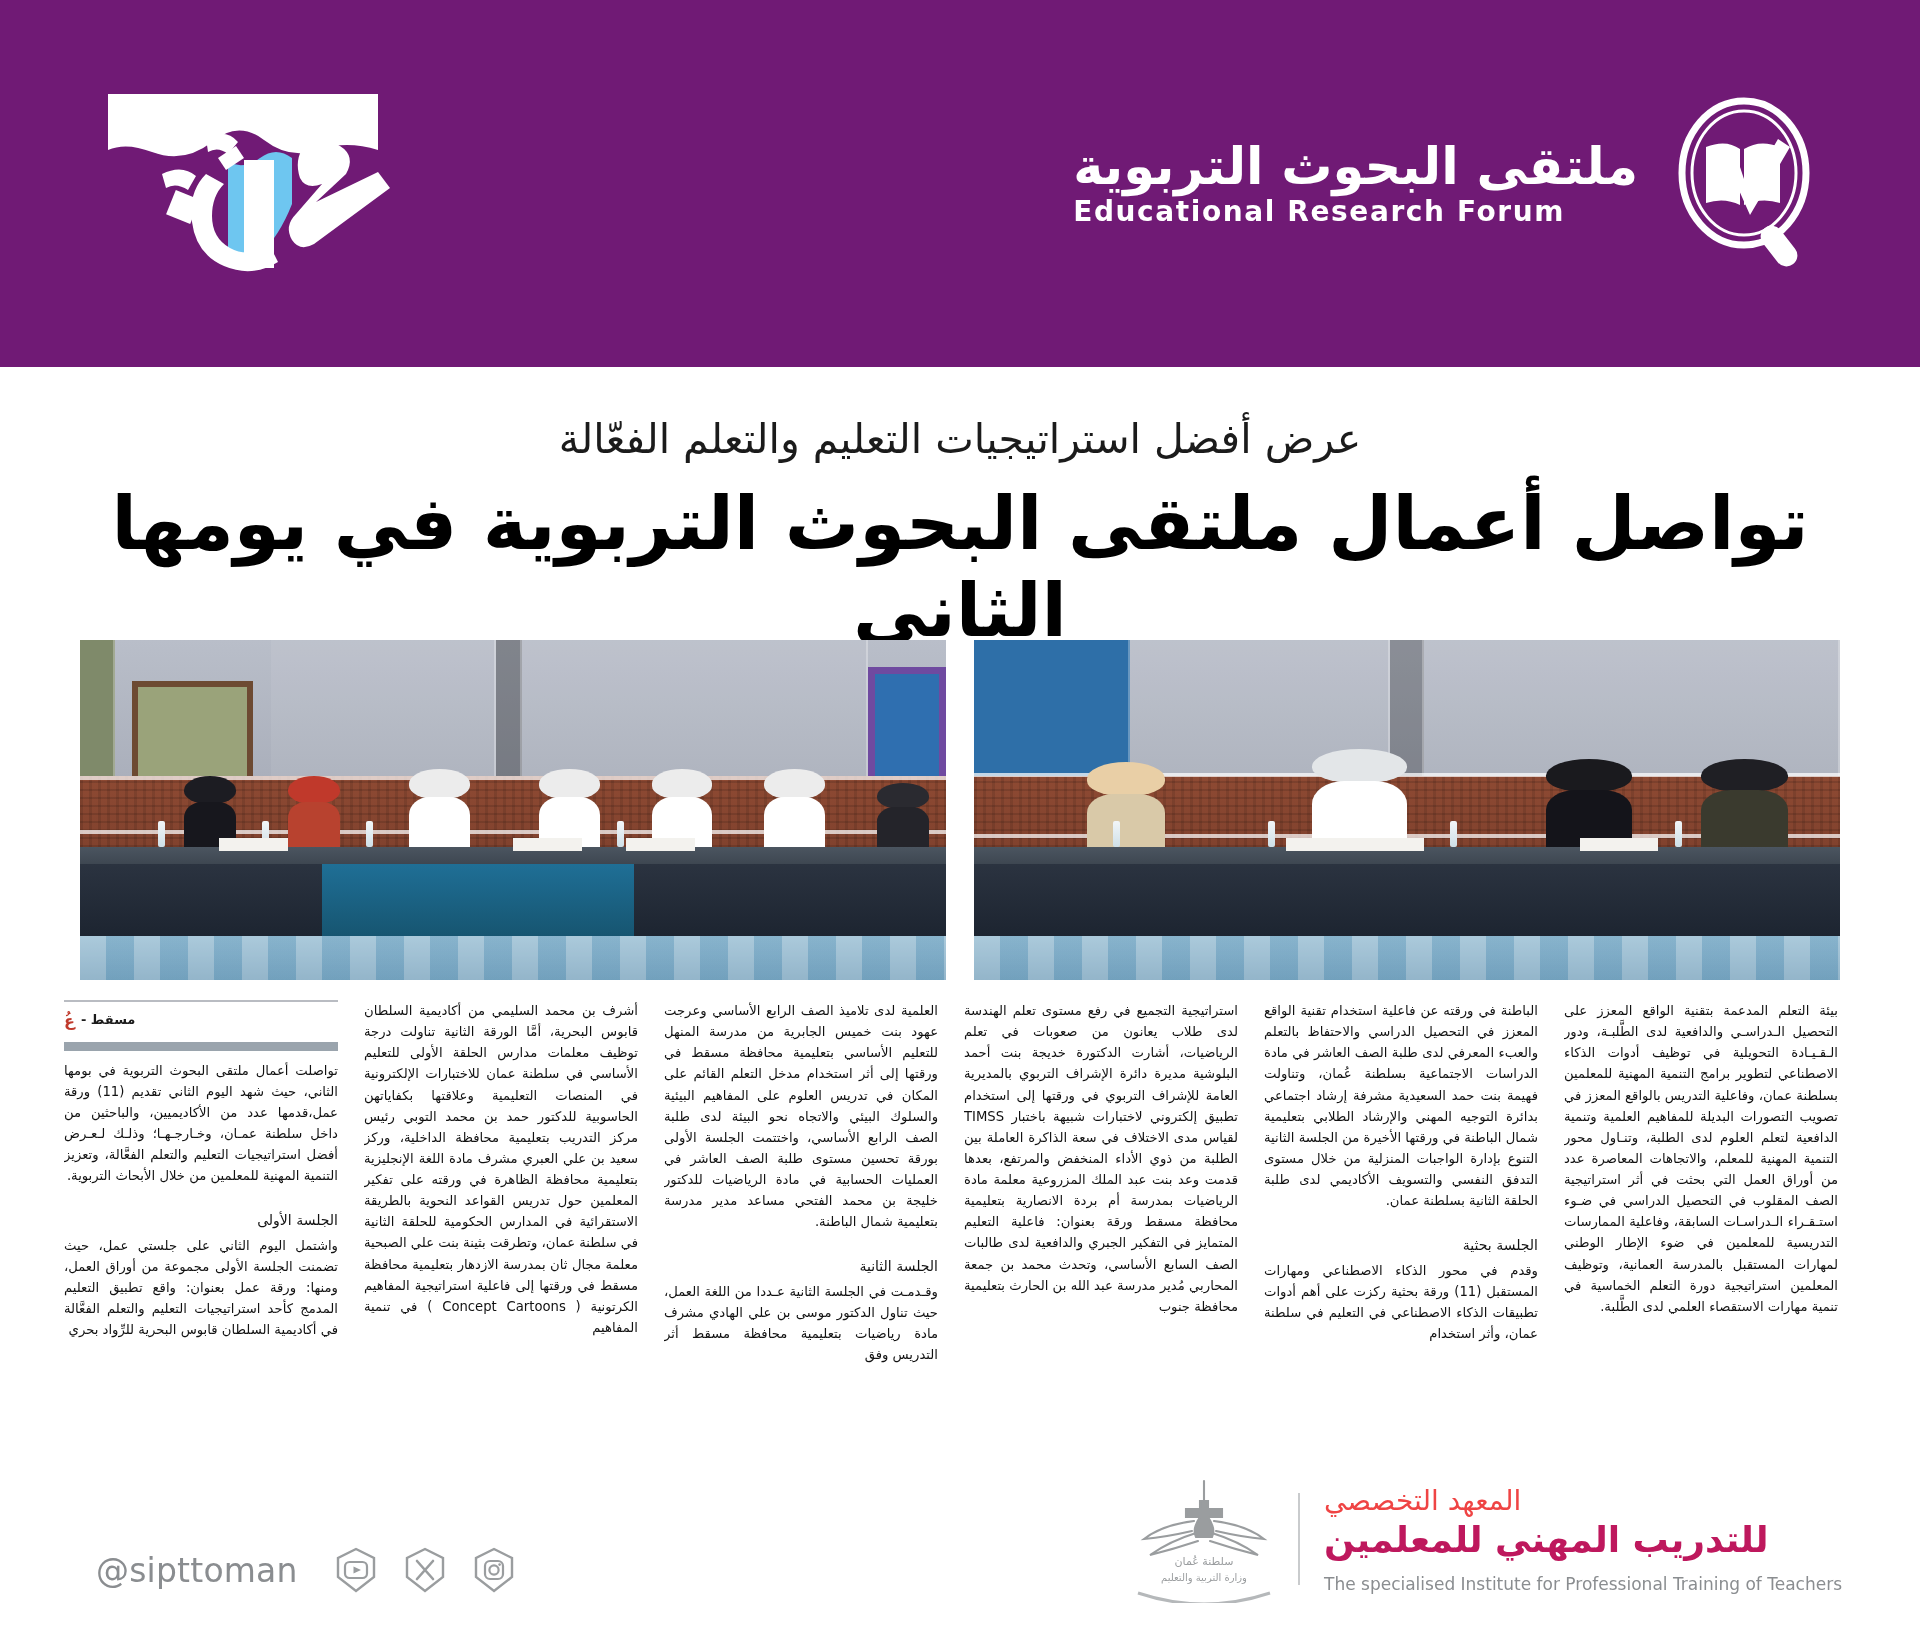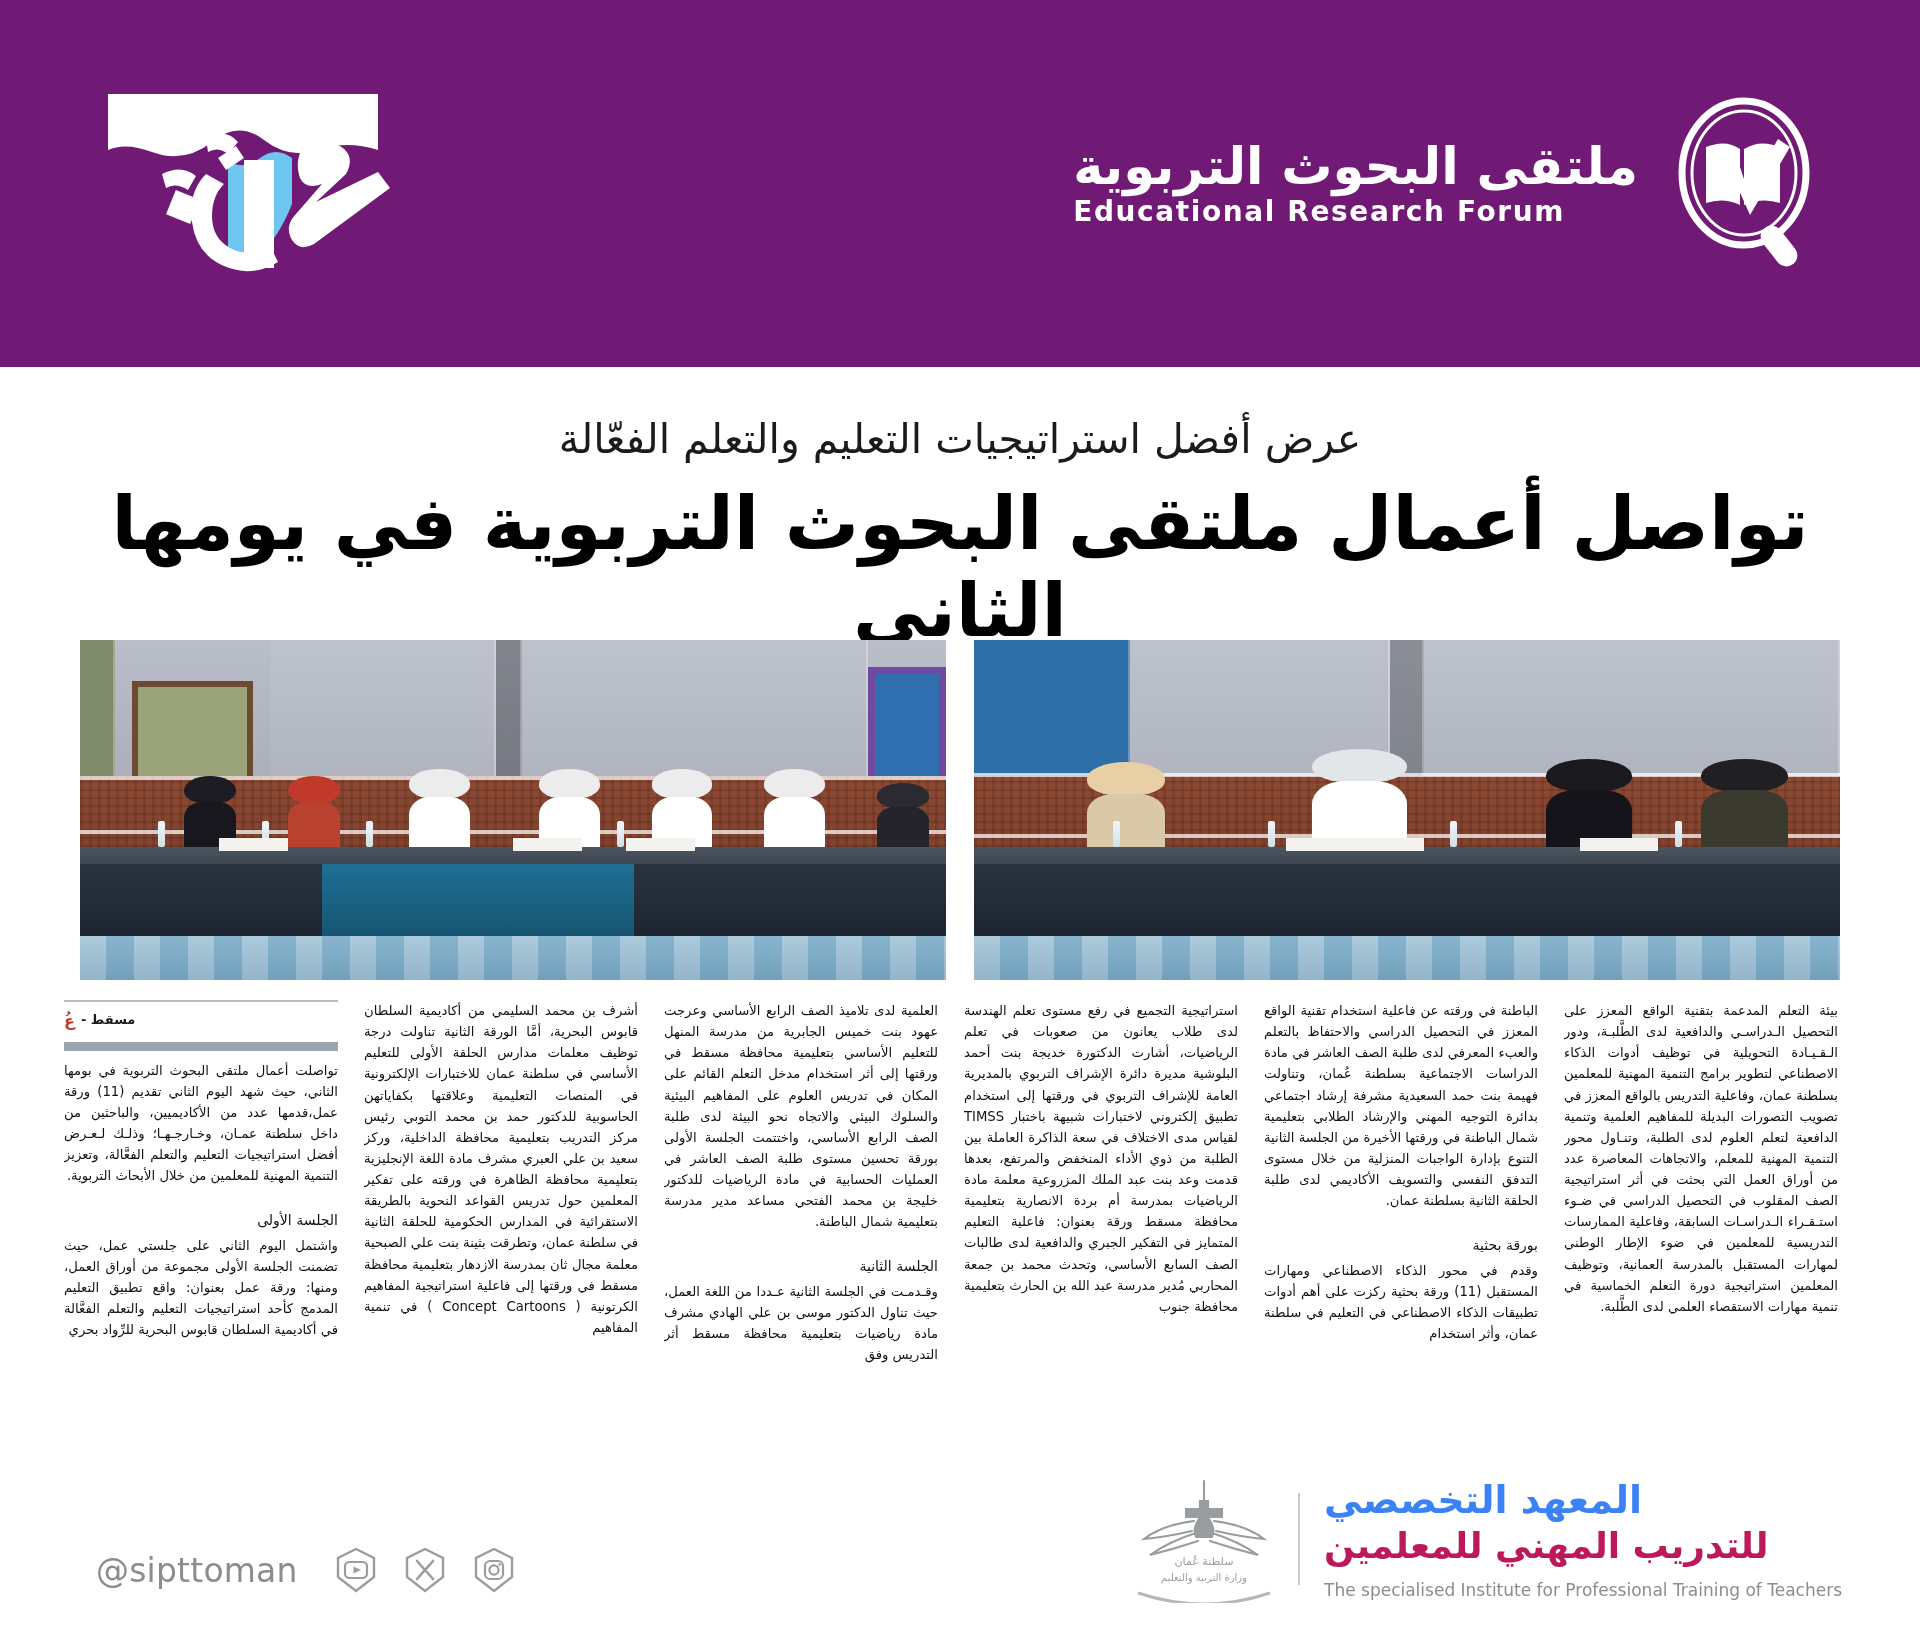--- a/index.html
+++ b/index.html
@@ -121,21 +121,21 @@
   }
   .sicon{ width:42px; height:46px; flex:0 0 auto; }
   .handle{ font-size:33px; color:#8a8d90; margin-right:10px; direction:ltr; letter-spacing:.2px;}
   .inst{
     position:absolute; right:78px; bottom:48px;
     display:flex; align-items:center; gap:24px; flex-direction:row-reverse;
   }
   .inst-emblem{ width:140px; height:128px; flex:0 0 auto; }
   .inst-div{ width:2px; height:92px; background:#c9cbcd; }
   .inst-text{ text-align:left; direction:rtl; }
-  .inst-l1{ font-size:38px; color:#3b82f6; line-height:1.2; font-weight:700; }
+  .inst-l1{ font-size:28px; color:#ef4444; line-height:1.2; font-weight:400; }
   .inst-l2{ font-size:36px; color:#be185d; line-height:1.25; font-weight:700; letter-spacing:1px;}
   .inst-l3{ font-size:17px; color:#8a8d90; direction:ltr; text-align:right; margin-top:12px;}
 </style>
 </head>
 <body>
 
 <div class="header-bar">
 
   <div class="brand-block">
     <div class="erf-mark">
@@ -297,21 +297,21 @@
     <p>وقـدمـت في الجلسة الثانية عـددا من اللغة العمل، حيث تناول الدكتور موسى بن علي الهادي مشرف مادة رياضيات بتعليمية محافظة مسقط أثر التدريس وفق</p>
   </div>
 
   <div class="col">
     <p>استراتيجية التجميع في رفع مستوى تعلم الهندسة لدى طلاب يعانون من صعوبات في تعلم الرياضيات، أشارت الدكتورة خديجة بنت أحمد البلوشية مديرة دائرة الإشراف التربوي بالمديرية العامة للإشراف التربوي في ورقتها إلى استخدام تطبيق إلكتروني لاختبارات شبيهة باختبار TIMSS لقياس مدى الاختلاف في سعة الذاكرة العاملة بين الطلبة من ذوي الأداء المنخفض والمرتفع، بعدها قدمت وعد بنت عبد الملك المزروعية معلمة مادة الرياضيات بمدرسة أم بردة الانصارية بتعليمية محافظة مسقط ورقة بعنوان: فاعلية التعليم المتمايز في التفكير الجبري والدافعية لدى طالبات الصف السابع الأساسي، وتحدث محمد بن جمعة المحاربي مُدير مدرسة عبد الله بن الحارث بتعليمية محافظة جنوب</p>
   </div>
 
   <div class="col">
     <p>الباطنة في ورقته عن فاعلية استخدام تقنية الواقع المعزز في التحصيل الدراسي والاحتفاظ بالتعلم والعبء المعرفي لدى طلبة الصف العاشر في مادة الدراسات الاجتماعية بسلطنة عُمان، وتناولت فهيمة بنت حمد السعيدية مشرفة إرشاد اجتماعي بدائرة التوجيه المهني والإرشاد الطلابي بتعليمية شمال الباطنة في ورقتها الأخيرة من الجلسة الثانية التنوع بإدارة الواجبات المنزلية من خلال مستوى التدفق النفسي والتسويف الأكاديمي لدى طلبة الحلقة الثانية بسلطنة عمان.</p>
     <div class="gap"></div>
-    <div class="sub">بورقة بحثية</div>
+    <div class="sub">الجلسة بحثية</div>
     <p>وقدم في محور الذكاء الاصطناعي ومهارات المستقبل (11) ورقة بحثية ركزت على أهم أدوات تطبيقات الذكاء الاصطناعي في التعليم في سلطنة عمان، وأثر استخدام</p>
   </div>
 
   <div class="col">
     <p>بيئة التعلم المدعمة بتقنية الواقع المعزز على التحصيل الـدراسـي والدافعية لدى الطَّلبـة، ودور الـقـيـادة التحويلية في توظيف أدوات الذكاء الاصطناعي لتطوير برامج التنمية المهنية للمعلمين بسلطنة عمان، وفاعلية التدريس بالواقع المعزز في تصويب التصورات البديلة للمفاهيم العلمية وتنمية الدافعية لتعلم العلوم لدى الطلبة، وتنـاول محور التنمية المهنية للمعلم، والاتجاهات المعاصرة عدد من أوراق العمل التي بحثت في أثر استراتيجية الصف المقلوب في التحصيل الدراسي في ضـوء استـقـراء الـدراسـات السابقة، وفاعلية الممارسات التدريسية للمعلمين في ضوء الإطار الوطني لمهارات المستقبل بالمدرسة العمانية، وتوظيف المعلمين استراتيجية دورة التعلم الخماسية في تنمية مهارات الاستقصاء العلمي لدى الطَّلبة.</p>
   </div>
 
 </div>
 
 <div class="footer">

